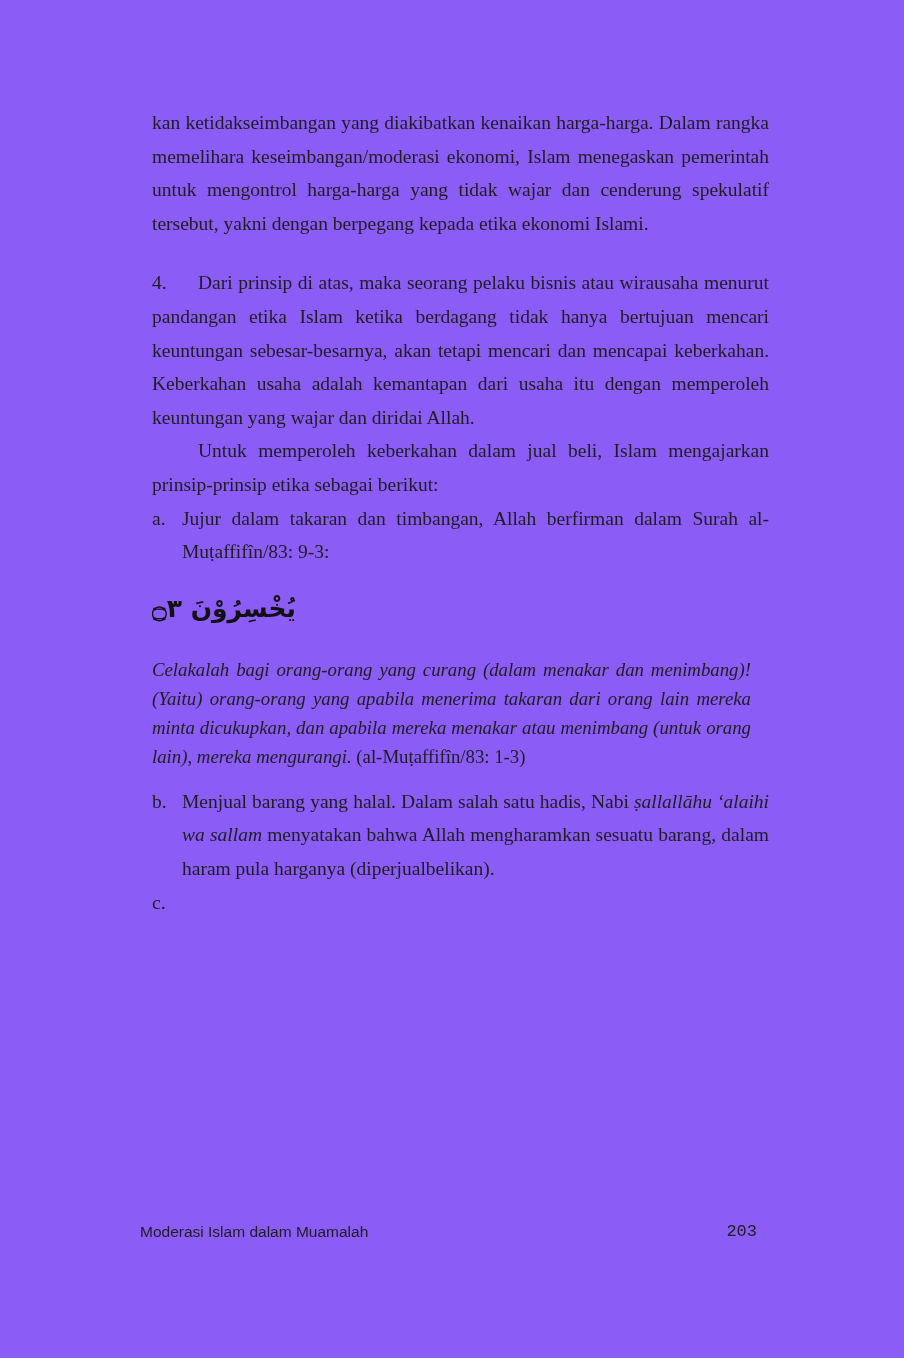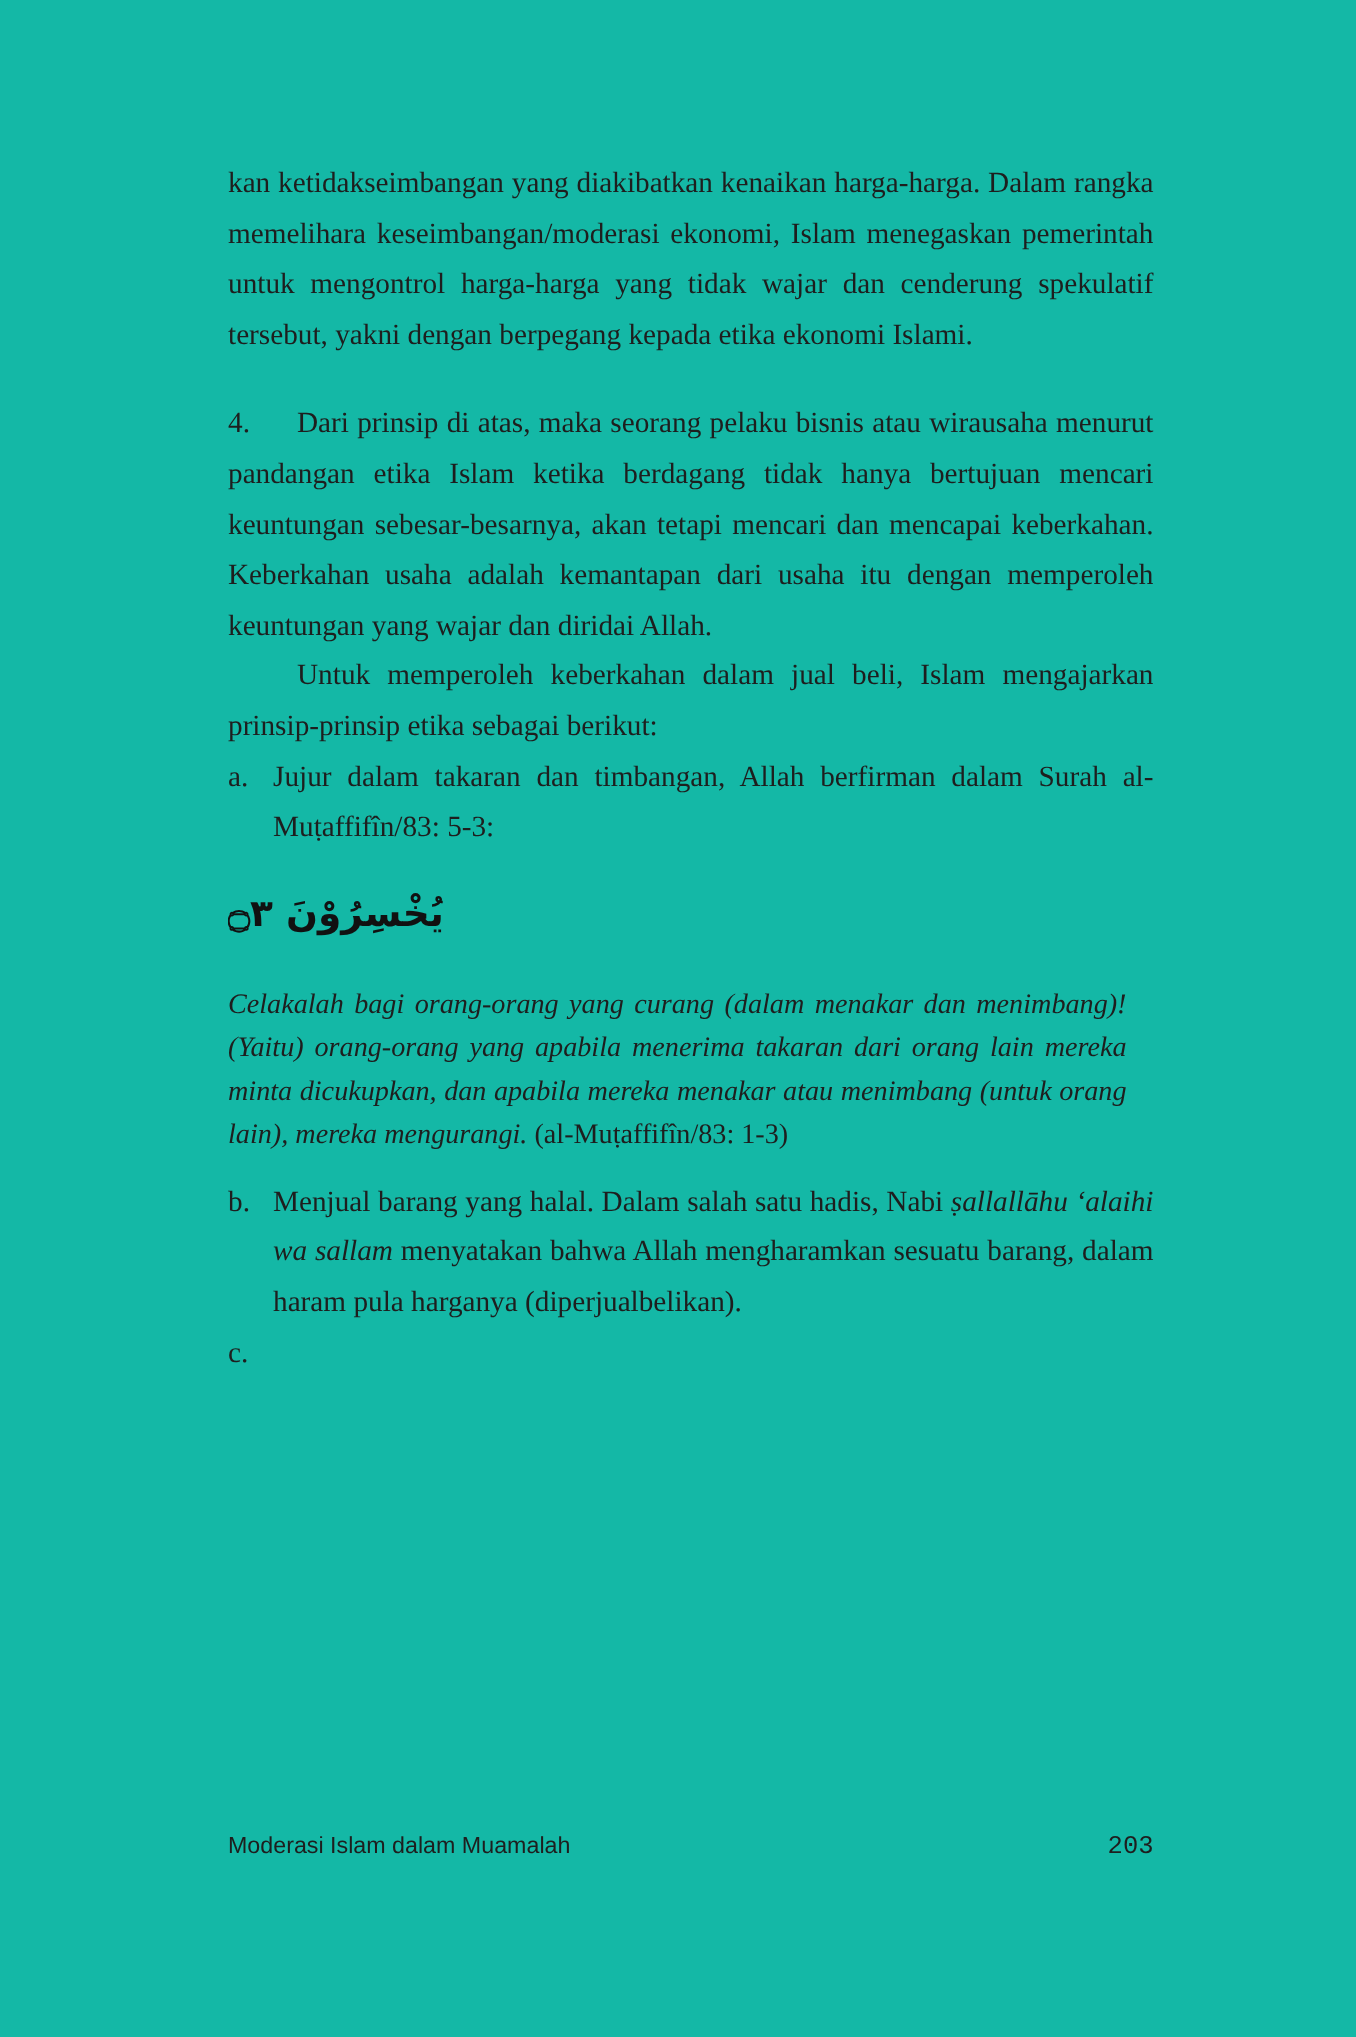--- a/index.html
+++ b/index.html
@@ -5,21 +5,21 @@
   html, body { margin: 0; padding: 0; }
   body {
     width: 904px;
     height: 1358px;
     background: #ffffff;
     position: relative;
     font-family: "Liberation Serif", serif;
     color: #1e1e1e;
     overflow: hidden;
   }
-  .page { position: absolute; inset: 0; background: #14b8a6; }
+  .page { position: absolute; inset: 0; background: #8b5cf6; }
   .content {
     position: absolute;
     left: 152px;
     top: 106px;
     width: 617px;
   }
   .body-text {
     font-size: 19.5px;
     line-height: 33.6px;
     text-align: justify;
@@ -66,26 +66,26 @@
   .translation {
     margin: 22px 18px 14px 0;
     font-size: 18.8px;
     line-height: 29px;
     text-align: justify;
   }
   .ital { font-style: italic; }
   .roman { font-style: normal; }
   .footer {
     position: absolute;
-    left: 152px;
+    left: 140px;
     top: 1222px;
     width: 617px;
     display: flex;
     justify-content: space-between;
-    align-items: flex-start;
+    align-items: center;
   }
   .footer-title {
     font-family: "Liberation Sans", sans-serif;
     font-size: 15.5px;
     color: #1e1e1e;
   }
   .footer-page {
     font-family: Liberation Mono, monospace;
     font-size: 17px;
     color: #1e1e1e;
@@ -102,21 +102,21 @@
     <h3 class="heading">
       <span class="marker">4.</span>
     </h3>
 
     <p class="body-text indent">Dari prinsip di atas, maka seorang pelaku bisnis atau wirausaha menurut pandangan etika Islam ketika berdagang tidak hanya bertujuan mencari keuntungan sebesar-besarnya, akan tetapi mencari dan mencapai keberkahan. Keberkahan usaha adalah kemantapan dari usaha itu dengan memperoleh keuntungan yang wajar dan diridai Allah.</p>
 
     <p class="body-text indent">Untuk memperoleh keberkahan dalam jual beli, Islam mengajarkan prinsip-prinsip etika sebagai berikut:</p>
 
     <div class="list-item">
       <span class="marker">a.</span>
-      <span>Jujur dalam takaran dan timbangan, Allah berfirman dalam Surah al-Muṭaffifîn/83: 5-3:</span>
+      <span>Jujur dalam takaran dan timbangan, Allah berfirman dalam Surah al-Muṭaffifîn/83: 9-3:</span>
     </div>
 
     <div class="arabic">
       <div class="arabic-line2">يُخْسِرُوْنَ ۝٣</div>
     </div>
 
     <p class="translation">
       <span class="ital">Celakalah bagi orang-orang yang curang (dalam menakar dan menimbang)! (Yaitu) orang-orang yang apabila menerima takaran dari orang lain mereka minta dicukupkan, dan apabila mereka menakar atau menimbang (untuk orang lain), mereka mengurangi.</span>
       <span class="roman"> (al-Muṭaffifîn/83: 1-3)</span>
     </p>

